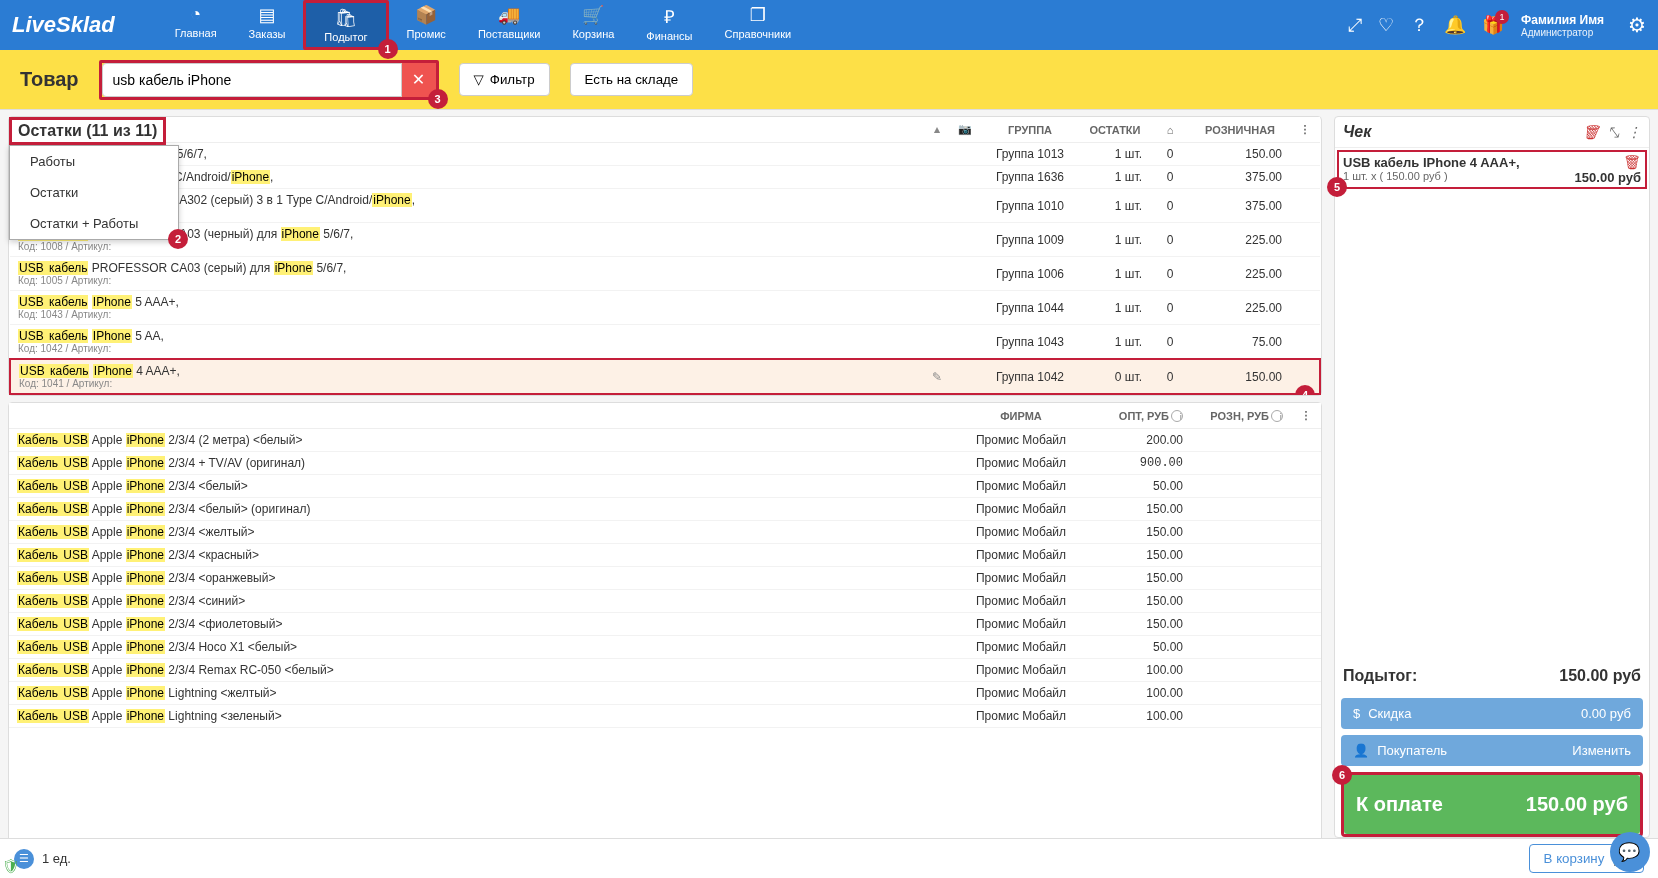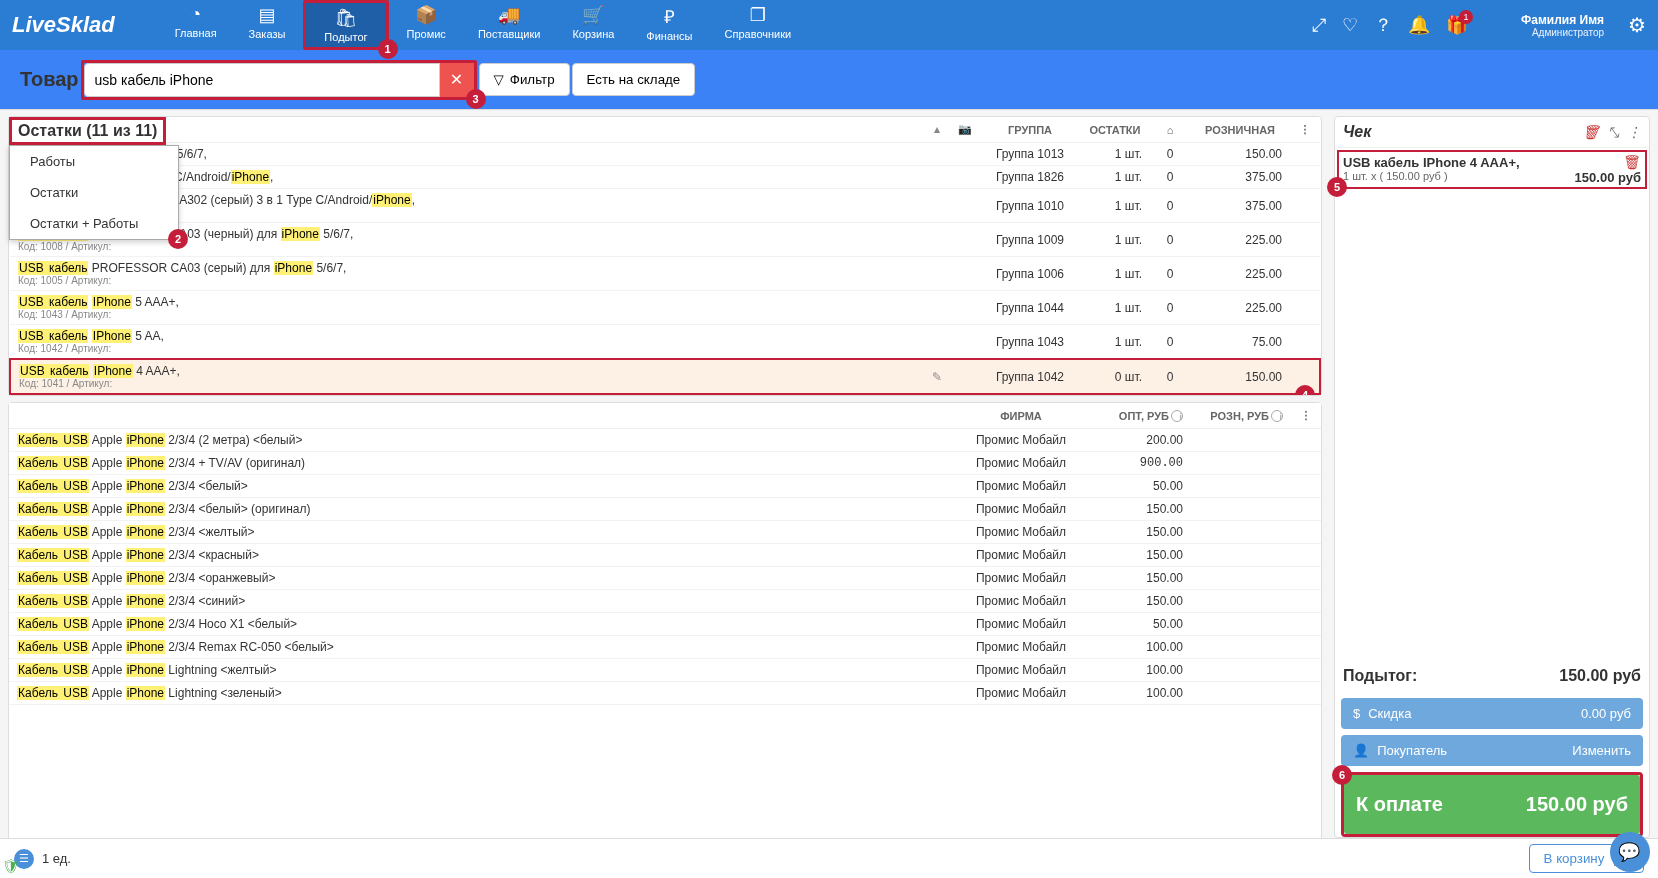--- a/index.html
+++ b/index.html
@@ -7,34 +7,34 @@
 
 
 .header { background: #2b7cd3; color: #fff; height: 50px; display: flex; align-items: center; padding: 0 12px; }
 .logo { font-size: 22px; font-weight: 700; font-style: italic; margin-right: 46px; }
 .nav { display: flex; gap: 4px; }
 .nav-item { display: flex; flex-direction: column; align-items: center; padding: 4px 14px; cursor: pointer; border-radius: 4px; position: relative; font-size: 11px; }
 .nav-item.active { background: #1e5fa8; border: 3px solid #c41e3a; border-radius: 2px; padding: 4px 18px; }
 .nav-icon { font-size: 18px; margin-bottom: 2px; }
 .header-right { margin-left: auto; display: flex; align-items: center; gap: 16px; }
 .header-icon { font-size: 18px; cursor: pointer; position: relative; }
-.user-info { display: flex; flex-direction: column; align-items: flex-end; font-size: 12px; margin-left: 36px; }
+.user-info { display: flex; flex-direction: column; align-items: flex-start; font-size: 12px; }
 .user-name { font-weight: 600; }
 .user-role { font-size: 10px; opacity: .9; }
 .gear { font-size: 20px; margin-left: 8px; cursor: pointer; }
 .badge-red { position: absolute; top: -4px; right: -4px; background: #c41e3a; color: #fff; border-radius: 50%; width: 14px; height: 14px; font-size: 9px; display: flex; align-items: center; justify-content: center; }
 
 
 .marker { display: inline-flex; align-items: center; justify-content: center; background: #c41e3a; color: #fff; width: 20px; height: 20px; border-radius: 50%; font-size: 11px; font-weight: 700; position: absolute; z-index: 50; }
 
 
-.toolbar { background: #3b82f6; border-bottom: 1px solid #ddd; height: 60px; display: flex; align-items: center; padding: 0 20px; gap: 2px; position: relative; }
+.toolbar { background: #fde047; border-bottom: 1px solid #ddd; height: 60px; display: flex; align-items: center; padding: 0 20px; gap: 20px; position: relative; }
 .toolbar-label { font-size: 20px; font-weight: 600; }
 .search-wrapper { border: 3px solid #c41e3a; border-radius: 2px; display: flex; align-items: center; position: relative; }
-.search-input { border: 1px solid #ccc; padding: 8px 10px; width: 356px; font-size: 14px; outline: none; border-radius: 4px 0 0 4px; }
+.search-input { border: 1px solid #ccc; padding: 8px 10px; width: 300px; font-size: 14px; outline: none; border-radius: 4px 0 0 4px; }
 .search-clear { background: #ef5350; border: none; color: #fff; width: 34px; height: 34px; cursor: pointer; font-size: 16px; display: flex; align-items: center; justify-content: center; }
 .filter-btn { border: 1px solid #ccc; background: #fff; padding: 8px 14px; border-radius: 4px; cursor: pointer; display: flex; align-items: center; gap: 6px; }
 .stock-btn { border: 1px solid #ccc; background: #fff; padding: 8px 14px; border-radius: 4px; cursor: pointer; }
 
 
 .main { display: flex; height: calc(100vh - 110px); }
 .left-col { flex: 1; display: flex; flex-direction: column; padding: 6px 6px 6px 8px; gap: 6px; min-width: 0; }
 .right-col { width: 330px; display: flex; flex-direction: column; padding: 6px 8px 40px 6px; }
 
 
@@ -200,21 +200,21 @@
                 <td class="col-group">Группа 1013</td>
                 <td class="col-qty">1 шт.</td>
                 <td class="col-home">0</td>
                 <td class="col-price">150.00</td>
                 <td class="col-menu"></td>
               </tr>
               <tr>
                 <td class="col-name"><mark></mark><mark></mark>CA302 (черный) 3 в 1 Type C/Android/<mark>iPhone</mark>,</td>
                 <td class="col-sort"></td>
                 <td class="col-camera"></td>
-                <td class="col-group">Группа 1826</td>
+                <td class="col-group">Группа 1636</td>
                 <td class="col-qty">1 шт.</td>
                 <td class="col-home">0</td>
                 <td class="col-price">375.00</td>
                 <td class="col-menu"></td>
               </tr>
               <tr>
                 <td class="col-name"><mark>USB</mark><mark> кабель</mark> PROFESSOR CA302 (серый) 3 в 1 Type C/Android/<mark>iPhone</mark>,<div class="row-sub">Код: 1009 /  Артикул:</div></td>
                 <td class="col-sort"></td>
                 <td class="col-camera"></td>
                 <td class="col-group">Группа 1010</td>
@@ -336,20 +336,27 @@
               </tr>
               <tr>
                 <td class="col-name"><mark>Кабель</mark><mark> USB</mark> Apple <mark>iPhone</mark> 2/3/4 &lt;оранжевый&gt;</td>
                 <td style="text-align:center;">Промис Мобайл</td>
                 <td style="text-align:right;">150.00</td>
                 <td style="text-align:right;"></td>
                 <td class="col-menu"></td>
               </tr>
               <tr>
                 <td class="col-name"><mark>Кабель</mark><mark> USB</mark> Apple <mark>iPhone</mark> 2/3/4 &lt;синий&gt;</td>
+                <td style="text-align:center;">Промис Мобайл</td>
+                <td style="text-align:right;">150.00</td>
+                <td style="text-align:right;"></td>
+                <td class="col-menu"></td>
+              </tr>
+              <tr>
+                <td class="col-name"><mark>Кабель</mark><mark> USB</mark> Apple <mark>iPhone</mark> 2/3/4 &lt;фиолетовый&gt;</td>
                 <td style="text-align:center;">Промис Мобайл</td>
                 <td style="text-align:right;">150.00</td>
                 <td style="text-align:right;"></td>
                 <td class="col-menu"></td>
               </tr>
               <tr>
                 <td class="col-name"><mark>Кабель</mark><mark> USB</mark> Apple <mark>iPhone</mark> 2/3/4 Hoco X1 &lt;белый&gt;</td>
                 <td style="text-align:center;">Промис Мобайл</td>
                 <td style="text-align:right;">50.00</td>
                 <td style="text-align:right;"></td>

